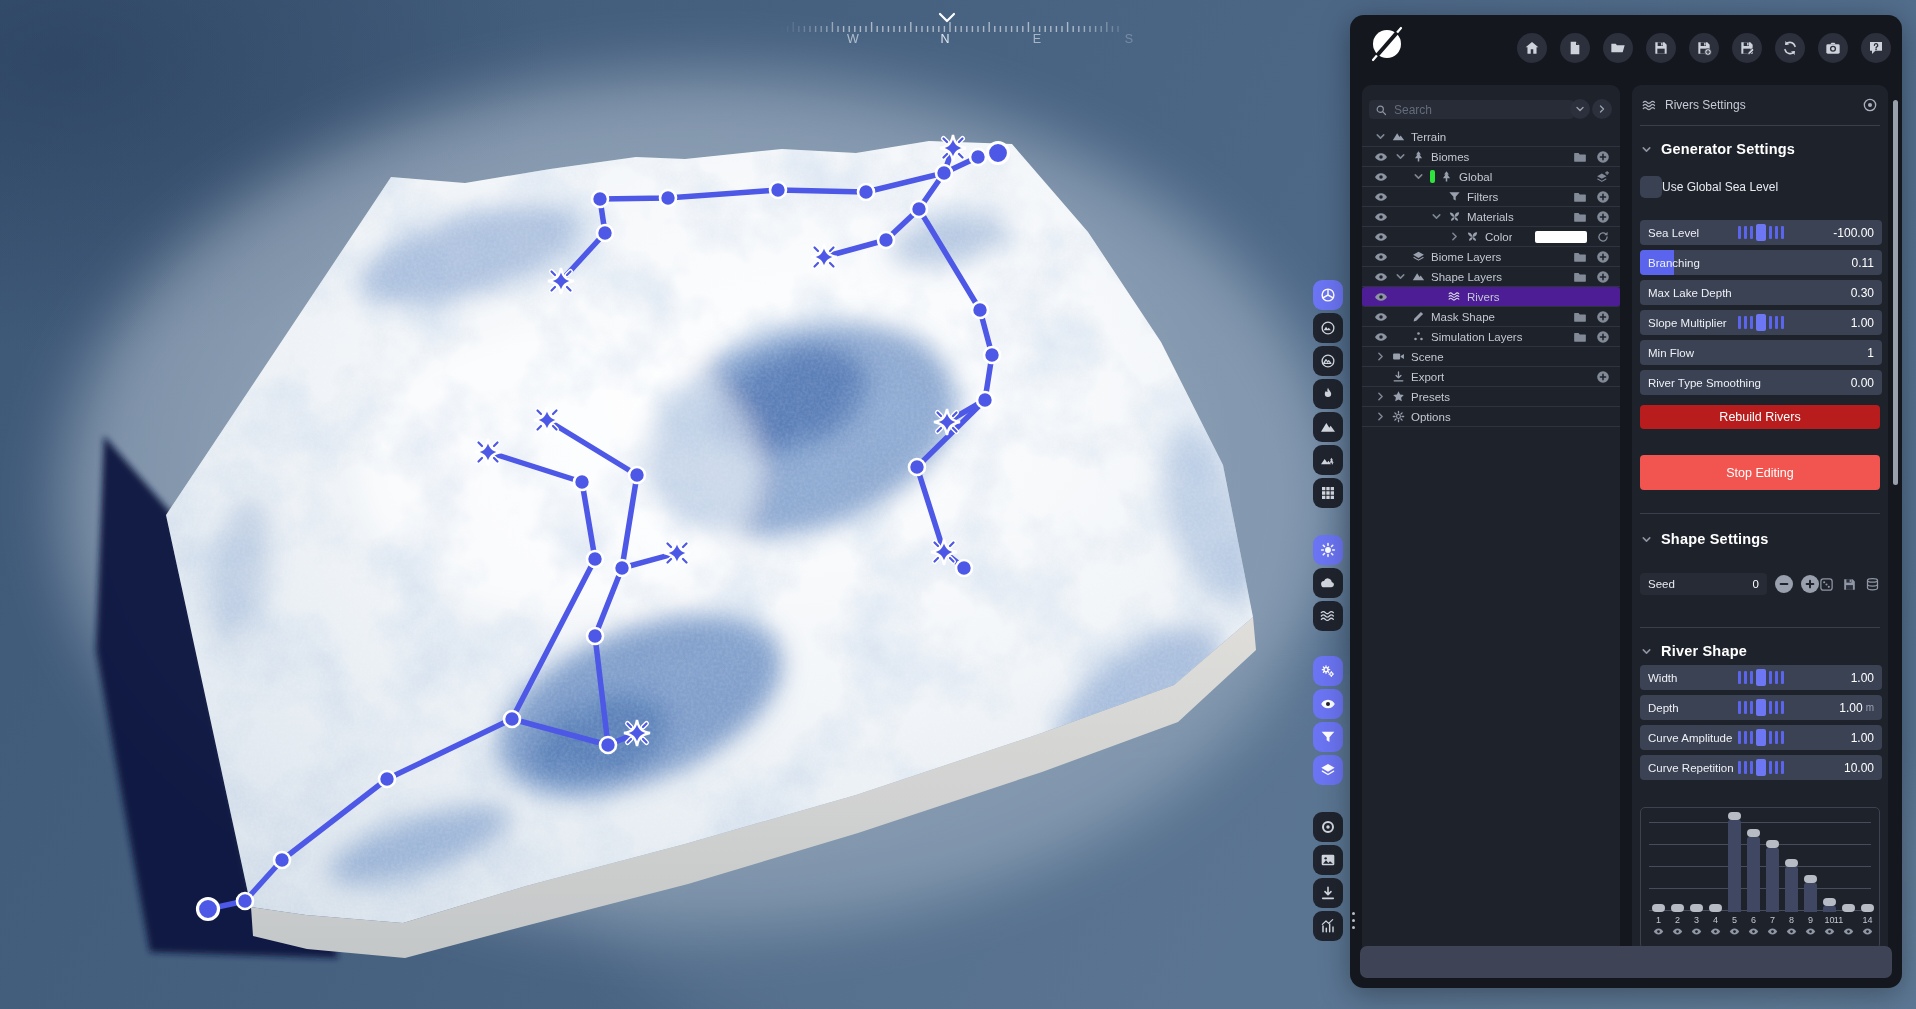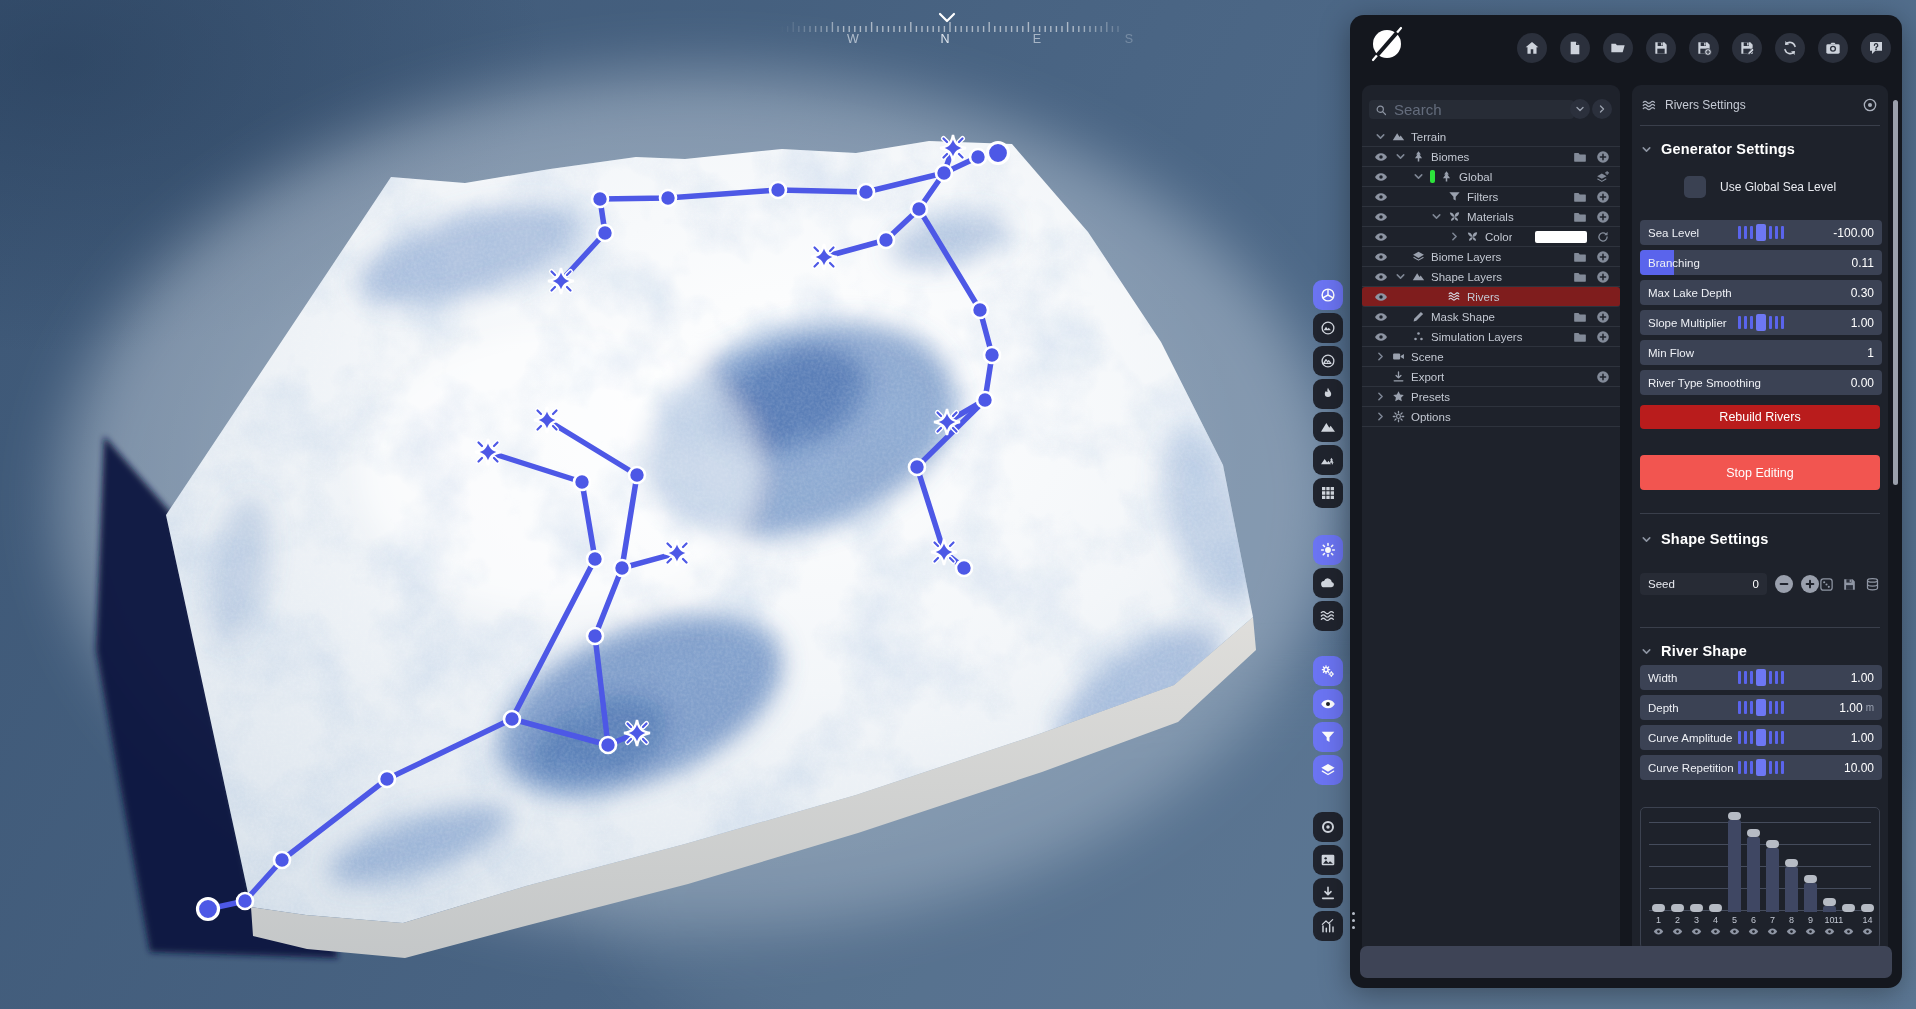--- a/index.html
+++ b/index.html
@@ -30,43 +30,43 @@
   .logo{position:absolute;left:14px;top:6px;}
   .tbtn{position:absolute;width:30px;height:30px;border-radius:50%;background:#2b303c;
     display:flex;align-items:center;justify-content:center;color:#cdd2db;cursor:pointer;}
   .sub{position:absolute;top:70px;background:#1e222b;border-radius:9px;height:870px;}
   .sub.tree{left:12px;width:258px;}
   .sub.settings{left:282px;width:256px;}
   
   .srch{position:absolute;left:0;top:14px;width:100%;height:22px;}
   .sbox{position:absolute;left:7px;top:1px;width:193px;height:19px;background:#272c36;border-radius:4px;
     display:flex;align-items:center;padding:0 6px;gap:5px;}
-  .sbox input{flex:1;min-width:0;background:transparent;border:none;outline:none;color:#c6ccd6;font-size:15px;}
+  .sbox input{flex:1;min-width:0;background:transparent;border:none;outline:none;color:#c6ccd6;font-size:12px;}
   .sbox input::placeholder{color:#646c7c;}
   .cbtn{position:absolute;top:0;width:20px;height:20px;border-radius:50%;background:#2b303c;color:#9aa1ae;
     display:flex;align-items:center;justify-content:center;cursor:pointer;}
   #treerows{position:absolute;left:0;top:42px;width:100%;}
   .trow{position:relative;display:flex;align-items:center;height:19px;border-bottom:1px solid #2e333d;
     padding-left:12px;color:#c3c8d2;font-size:11.5px;cursor:pointer;white-space:nowrap;}
-  .trow.sel{background:#7f1d1d;border-radius:3px;}
+  .trow.sel{background:#4c1d95;border-radius:3px;}
   .trow .lbl{overflow:hidden;text-overflow:ellipsis;}
   .trow .rt{margin-left:auto;display:flex;gap:9px;align-items:center;padding-right:10px;}
   .chip{width:5px;height:13px;border-radius:2px;margin-right:5px;flex:none;}
   .swatch{width:52px;height:12px;background:#fff;border-radius:2px;flex:none;}
   .sp{flex:none;display:block;}
   .ic{flex:none;display:block;}
   
   .shead{position:absolute;left:10px;right:10px;top:10px;height:20px;display:flex;align-items:center;gap:8px;
     color:#c6cbd5;font-size:12px;}
   .shead .rtic{margin-left:auto;color:#aab0bc;}
   .hdiv{position:absolute;left:8px;right:8px;height:1px;background:#3a3f4b;}
   .sechead{position:absolute;left:8px;display:flex;align-items:center;gap:8px;color:#fff;}
   .sechead b{font-size:14.5px;letter-spacing:.2px;}
   .sechead .ic{color:#8d94a2;}
-  .chkrow{position:absolute;left:8px;display:flex;align-items:center;gap:14px;color:#e8eaf0;font-size:12px;margin-left:44px;}
+  .chkrow{position:absolute;left:8px;display:flex;align-items:center;color:#e8eaf0;font-size:12px;}
   .chk{width:22px;height:22px;background:#3a4152;border-radius:5px;cursor:pointer;}
   .srow{position:relative;display:flex;align-items:center;height:25px;background:#3b4254;border-radius:4px;
     margin-bottom:5px;padding:0 8px;color:#eef0f5;font-size:11.5px;cursor:ew-resize;}
   .srow .val{margin-left:auto;font-size:12px;color:#fff;}
   .srow .unit{color:#9aa1b0;font-size:10px;margin-left:3px;}
   .srow .fillb{position:absolute;left:0;top:0;bottom:0;width:34px;background:#5a64ec;border-radius:4px 0 0 4px;}
   .srow .lbl{position:relative;z-index:1;}
   .scrub{position:absolute;left:50%;transform:translateX(-50%);display:flex;align-items:center;gap:3px;}
   .scrub i{width:3px;height:13px;background:#5a64ec;border-radius:1px;}
   .scrub i.mid{width:10px;height:17px;background:#6d77f4;border-radius:2px;}

